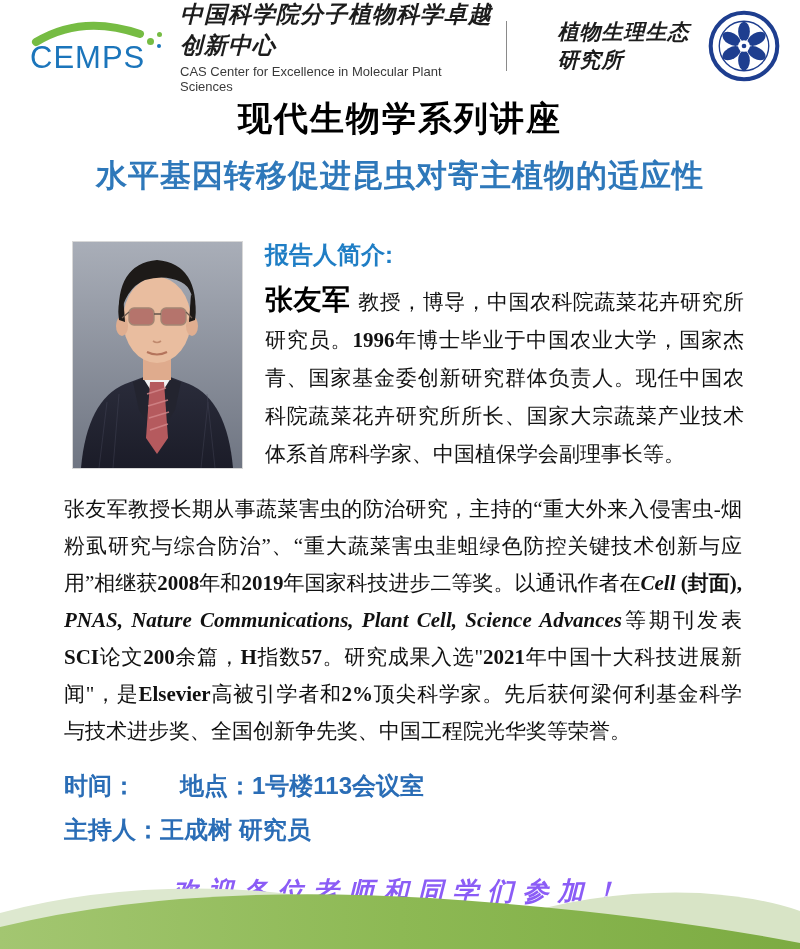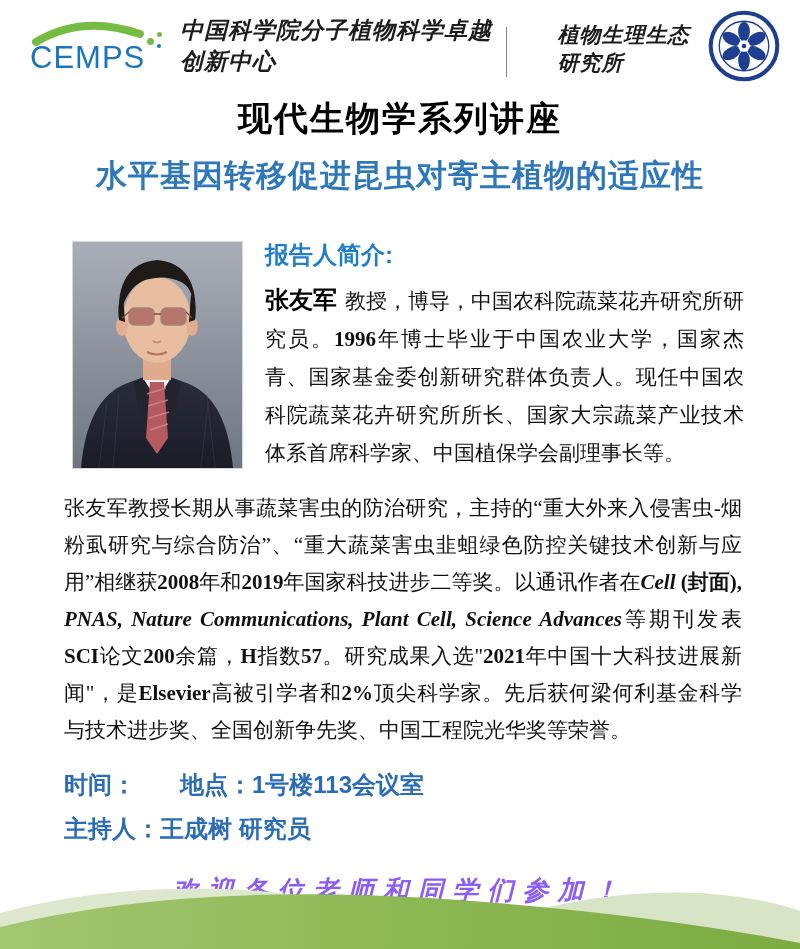--- a/index.html
+++ b/index.html
@@ -12,21 +12,21 @@
   .cemps-logo{position:relative;width:142px;height:64px;flex:none;}
   .cemps-arc{position:absolute;left:0;top:0;}
   .cemps-text{
     position:absolute;left:6px;top:26px;font-family:"Liberation Sans","DejaVu Sans",sans-serif;
     font-weight:normal;font-size:31px;letter-spacing:1px;color:#1b75bb;
   }
   .cemps-dot{position:absolute;border-radius:50%;}
   .cemps-dot.d1{width:7px;height:7px;background:#76bc43;right:12px;top:24px;}
   .cemps-dot.d2{width:5px;height:5px;background:#76bc43;right:4px;top:18px;}
   .cemps-dot.d3{width:4px;height:4px;background:#1b75bb;right:5px;top:30px;}
-  .org-block{display:flex;align-items:flex-end;margin-left:14px;flex:1;}
+  .org-block{display:flex;align-items:center;margin-left:14px;flex:1;}
   .org{display:flex;flex-direction:column;justify-content:center;}
   .org-cn{font-weight:bold;font-style:italic;color:#1c1c1c;letter-spacing:1px;}
   .org1 .org-cn{font-size:23px;}
   .org2 .org-cn{font-size:21px;margin-left:40px;}
   .org-en{font-family:"Liberation Sans","DejaVu Sans",sans-serif;color:#3a3a3a;margin-top:3px;}
   .org1 .org-en{font-size:13px;}
   .org2 .org-en{font-size:10.5px;}
   .org-divider{width:1px;height:50px;background:#8a8a8a;margin:0 10px;flex:none;}
   .cas-emblem{flex:none;margin-left:6px;}
   
@@ -42,21 +42,21 @@
   .speaker-section{display:flex;margin:40px 56px 0 72px;align-items:center;}
   .photo-frame{width:171px;height:228px;flex:none;border:1px solid #d8d8d8;box-sizing:border-box;}
   .speaker-right{margin-left:22px;flex:1;min-width:0;}
   .section-label{
     font-family:"Liberation Sans","DejaVu Sans",sans-serif;font-weight:bold;
     font-size:24px;color:#1f7ec5;margin-top:2px;
   }
   .speaker-text{font-size:21px;line-height:38px;text-align:justify;margin-top:10px;}
   .speaker-name{
     font-family:"Liberation Sans","DejaVu Sans",sans-serif;font-weight:bold;
-    font-size:24px;margin-right:8px;color:#000;
+    font-size:28px;margin-right:8px;color:#000;
   }
   
   .bio{margin:18px 58px 0 64px;font-size:21px;line-height:37px;text-align:justify;}
   .seg-n{font-weight:normal;}
   .seg-b{font-weight:bold;}
   .seg-bi{font-weight:bold;font-style:italic;}
   
   .details{
     margin:14px 58px 0 64px;font-family:"Liberation Sans","DejaVu Sans",sans-serif;
     font-weight:bold;font-size:24px;color:#2a6db6;line-height:44px;
@@ -81,20 +81,21 @@
     </svg>
     <div class="cemps-text">CEMPS</div>
     <span class="cemps-dot d1"></span>
     <span class="cemps-dot d2"></span>
     <span class="cemps-dot d3"></span>
   </div>
 
   <div class="org-block">
     <div class="org org1">
       <div class="org-cn">中国科学院分子植物科学卓越创新中心</div>
+      <div class="org-en">CAS Center for Excellence in Molecular Plant Sciences</div>
     </div>
     <div class="org-divider"></div>
     <div class="org org2">
       <div class="org-cn">植物生理生态研究所</div>
     </div>
   </div>
 
   <svg class="cas-emblem" width="72" height="72" viewBox="0 0 80 80">
     <circle cx="40" cy="40" r="37" fill="#ffffff" stroke="#1e3e8f" stroke-width="4.5"></circle>
     <circle cx="40" cy="40" r="27.5" fill="#ffffff" stroke="#1e3e8f" stroke-width="1.5"></circle>

